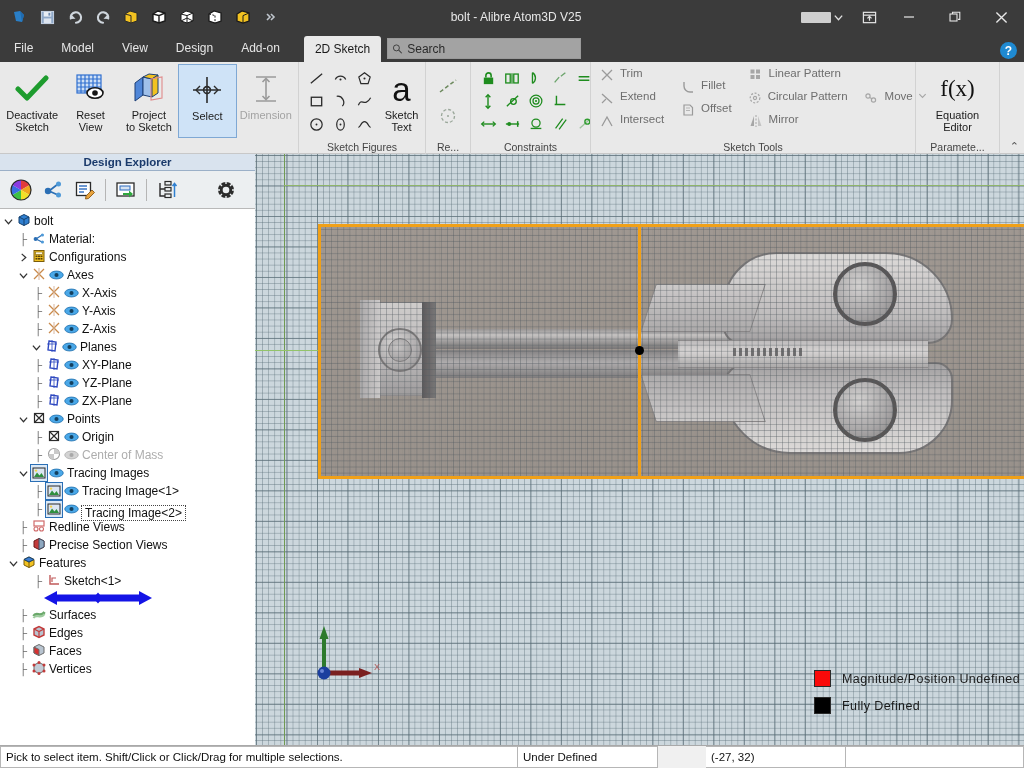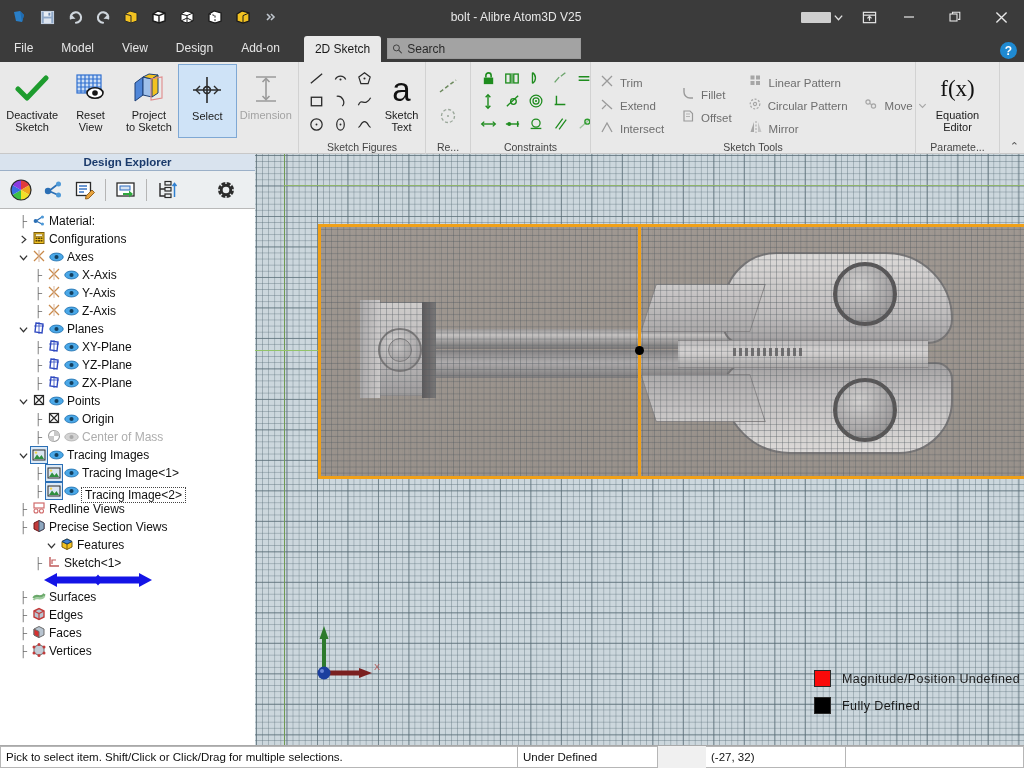--- a/index.html
+++ b/index.html
@@ -85,21 +85,21 @@
     font-size: 11px; color: #1b1b1b; text-align: center; line-height: 12px;
   }
   .bigbtn.sel { background: #cfe3f7; border: 1px solid #7fa8d4; }
   .bigbtn.dim { color: #a3a3a3; }
   .bigbtn .ic { height: 40px; display:flex; align-items:center; justify-content:center; }
   .smallgrid { display: grid; grid-auto-flow: column; gap: 1px 2px; }
   .sbtn {
     width: 22px; height: 22px; display: flex; align-items: center; justify-content: center;
   }
   .textbtn {
-    display: flex; align-items: flex-end; gap: 5px; font-size: 11.5px; color: #6e6e6e;
+    display: flex; align-items: flex-start; gap: 5px; font-size: 11.5px; color: #6e6e6e;
     height: 22px; padding: 0 4px; white-space: nowrap;
   }
   .textbtn .ic { width: 16px; height: 16px; display:flex; align-items:center; justify-content:center; }
   .collapse-caret {
     position: absolute; right: 5px; bottom: 0px; color: #555; font-size: 11px;
   }
 
   
   .body { flex: 1; display: flex; min-height: 0; background: #d4d0c8; }
 
@@ -697,20 +697,34 @@
               <circle cx="12" cy="12" r="8"></circle>
             </g>
             <circle cx="12" cy="12" r="3.3" fill="#eceff1"></circle>
             <g stroke="#eceff1" stroke-width="1.4">
               <path d="M12 2 L12 6 M12 18 L12 22 M2 12 L6 12 M18 12 L22 12 M5 5 L8 8 M16 16 L19 19 M19 5 L16 8 M8 16 L5 19"></path>
             </g>
           </svg>
         </div>
       </div>
       <div class="dx-tree">
+          <div class="node" style="padding-left: 2px;">
+            <span class="twisty">
+              <svg width="9" height="9" viewBox="0 0 10 10">
+                <path d="M1 3 L5 7.5 L9 3" fill="none" stroke="#333" stroke-width="1.4"></path>
+              </svg>
+            </span>
+            <span class="nic">
+              <span><svg width="14" height="14" viewBox="0 0 14 14">
+                  <path d="M2 4 L7 1.5 L12 4 L12 10 L7 12.5 L2 10 Z" fill="#2f7fd0" stroke="#14406e"></path>
+                  <path d="M2 4 L7 6.5 L12 4 M7 6.5 L7 12.5" fill="none" stroke="#14406e"></path>
+                </svg></span>
+            </span>
+            <span class="lbl">bolt</span>
+          </div>
           <div class="node" style="padding-left: 17px;">
             <span class="conn">├</span>
             <span class="nic">
               <span><svg width="14" height="14" viewBox="0 0 14 14">
                   <path d="M4 8 L10 4 M4 8 L10 11" stroke="#2b6fb5" stroke-width="1.2"></path>
                   <circle cx="3.6" cy="8" r="2" fill="#2b6fb5"></circle>
                   <circle cx="10.4" cy="4" r="1.6" fill="#4f9ad8"></circle>
                   <circle cx="10.4" cy="11" r="1.6" fill="#4f9ad8"></circle>
                 </svg></span>
             </span>
@@ -799,148 +813,148 @@
                 </svg></span>
             </span>
             <span class="eye">
               <svg width="15" height="10" viewBox="0 0 16 10">
                 <ellipse cx="8" cy="5" rx="7.2" ry="4.2" fill="#4aa8e8" stroke="#1f6fae" stroke-width=".9"></ellipse>
                 <circle cx="8" cy="5" r="2.2" fill="#14405f"></circle>
               </svg>
             </span>
             <span class="lbl">Z-Axis</span>
           </div>
+          <div class="node" style="padding-left: 30px;">
+            <span class="twisty">
+              <svg width="9" height="9" viewBox="0 0 10 10">
+                <path d="M1 3 L5 7.5 L9 3" fill="none" stroke="#333" stroke-width="1.4"></path>
+              </svg>
+            </span>
+            <span class="nic">
+              <span><svg width="14" height="14" viewBox="0 0 14 14">
+                  <path d="M4 2 L11 3 L10 12 L3 11 Z" fill="none" stroke="#2f49c0" stroke-width="1.4"></path>
+                  <path d="M2 5 H12 M7 1 V13" stroke="#2f49c0" stroke-width=".8"></path>
+                </svg></span>
+            </span>
+            <span class="eye">
+              <svg width="15" height="10" viewBox="0 0 16 10">
+                <ellipse cx="8" cy="5" rx="7.2" ry="4.2" fill="#4aa8e8" stroke="#1f6fae" stroke-width=".9"></ellipse>
+                <circle cx="8" cy="5" r="2.2" fill="#14405f"></circle>
+              </svg>
+            </span>
+            <span class="lbl">Planes</span>
+          </div>
+          <div class="node" style="padding-left: 32px;">
+            <span class="conn">├</span>
+            <span class="nic">
+              <span><svg width="14" height="14" viewBox="0 0 14 14">
+                  <path d="M4 2 L11 3 L10 12 L3 11 Z" fill="none" stroke="#2f49c0" stroke-width="1.4"></path>
+                  <path d="M2 5 H12 M7 1 V13" stroke="#2f49c0" stroke-width=".8"></path>
+                </svg></span>
+            </span>
+            <span class="eye">
+              <svg width="15" height="10" viewBox="0 0 16 10">
+                <ellipse cx="8" cy="5" rx="7.2" ry="4.2" fill="#4aa8e8" stroke="#1f6fae" stroke-width=".9"></ellipse>
+                <circle cx="8" cy="5" r="2.2" fill="#14405f"></circle>
+              </svg>
+            </span>
+            <span class="lbl">XY-Plane</span>
+          </div>
+          <div class="node" style="padding-left: 32px;">
+            <span class="conn">├</span>
+            <span class="nic">
+              <span><svg width="14" height="14" viewBox="0 0 14 14">
+                  <path d="M4 2 L11 3 L10 12 L3 11 Z" fill="none" stroke="#2f49c0" stroke-width="1.4"></path>
+                  <path d="M2 5 H12 M7 1 V13" stroke="#2f49c0" stroke-width=".8"></path>
+                </svg></span>
+            </span>
+            <span class="eye">
+              <svg width="15" height="10" viewBox="0 0 16 10">
+                <ellipse cx="8" cy="5" rx="7.2" ry="4.2" fill="#4aa8e8" stroke="#1f6fae" stroke-width=".9"></ellipse>
+                <circle cx="8" cy="5" r="2.2" fill="#14405f"></circle>
+              </svg>
+            </span>
+            <span class="lbl">YZ-Plane</span>
+          </div>
+          <div class="node" style="padding-left: 32px;">
+            <span class="conn">├</span>
+            <span class="nic">
+              <span><svg width="14" height="14" viewBox="0 0 14 14">
+                  <path d="M4 2 L11 3 L10 12 L3 11 Z" fill="none" stroke="#2f49c0" stroke-width="1.4"></path>
+                  <path d="M2 5 H12 M7 1 V13" stroke="#2f49c0" stroke-width=".8"></path>
+                </svg></span>
+            </span>
+            <span class="eye">
+              <svg width="15" height="10" viewBox="0 0 16 10">
+                <ellipse cx="8" cy="5" rx="7.2" ry="4.2" fill="#4aa8e8" stroke="#1f6fae" stroke-width=".9"></ellipse>
+                <circle cx="8" cy="5" r="2.2" fill="#14405f"></circle>
+              </svg>
+            </span>
+            <span class="lbl">ZX-Plane</span>
+          </div>
           <div class="node" style="padding-left: 17px;">
             <span class="twisty">
               <svg width="9" height="9" viewBox="0 0 10 10">
                 <path d="M1 3 L5 7.5 L9 3" fill="none" stroke="#333" stroke-width="1.4"></path>
               </svg>
             </span>
             <span class="nic">
               <span><svg width="14" height="14" viewBox="0 0 14 14">
-                  <path d="M4 2 L11 3 L10 12 L3 11 Z" fill="none" stroke="#2f49c0" stroke-width="1.4"></path>
-                  <path d="M2 5 H12 M7 1 V13" stroke="#2f49c0" stroke-width=".8"></path>
+                  <rect x="2.5" y="2.5" width="9" height="9" fill="none" stroke="#2b2b2b" stroke-width="1.2"></rect>
+                  <path d="M2.5 2.5 L11.5 11.5 M11.5 2.5 L2.5 11.5" stroke="#2b2b2b" stroke-width="1.2"></path>
                 </svg></span>
             </span>
             <span class="eye">
               <svg width="15" height="10" viewBox="0 0 16 10">
                 <ellipse cx="8" cy="5" rx="7.2" ry="4.2" fill="#4aa8e8" stroke="#1f6fae" stroke-width=".9"></ellipse>
                 <circle cx="8" cy="5" r="2.2" fill="#14405f"></circle>
               </svg>
             </span>
-            <span class="lbl">Planes</span>
+            <span class="lbl">Points</span>
           </div>
           <div class="node" style="padding-left: 32px;">
             <span class="conn">├</span>
             <span class="nic">
               <span><svg width="14" height="14" viewBox="0 0 14 14">
-                  <path d="M4 2 L11 3 L10 12 L3 11 Z" fill="none" stroke="#2f49c0" stroke-width="1.4"></path>
-                  <path d="M2 5 H12 M7 1 V13" stroke="#2f49c0" stroke-width=".8"></path>
+                  <rect x="2.5" y="2.5" width="9" height="9" fill="none" stroke="#2b2b2b" stroke-width="1.2"></rect>
+                  <path d="M2.5 2.5 L11.5 11.5 M11.5 2.5 L2.5 11.5" stroke="#2b2b2b" stroke-width="1.2"></path>
                 </svg></span>
             </span>
             <span class="eye">
               <svg width="15" height="10" viewBox="0 0 16 10">
                 <ellipse cx="8" cy="5" rx="7.2" ry="4.2" fill="#4aa8e8" stroke="#1f6fae" stroke-width=".9"></ellipse>
                 <circle cx="8" cy="5" r="2.2" fill="#14405f"></circle>
               </svg>
             </span>
-            <span class="lbl">XY-Plane</span>
-          </div>
-          <div class="node" style="padding-left: 32px;">
-            <span class="conn">├</span>
-            <span class="nic">
-              <span><svg width="14" height="14" viewBox="0 0 14 14">
-                  <path d="M4 2 L11 3 L10 12 L3 11 Z" fill="none" stroke="#2f49c0" stroke-width="1.4"></path>
-                  <path d="M2 5 H12 M7 1 V13" stroke="#2f49c0" stroke-width=".8"></path>
-                </svg></span>
-            </span>
-            <span class="eye">
-              <svg width="15" height="10" viewBox="0 0 16 10">
-                <ellipse cx="8" cy="5" rx="7.2" ry="4.2" fill="#4aa8e8" stroke="#1f6fae" stroke-width=".9"></ellipse>
-                <circle cx="8" cy="5" r="2.2" fill="#14405f"></circle>
-              </svg>
-            </span>
-            <span class="lbl">YZ-Plane</span>
-          </div>
-          <div class="node" style="padding-left: 32px;">
-            <span class="conn">├</span>
-            <span class="nic">
-              <span><svg width="14" height="14" viewBox="0 0 14 14">
-                  <path d="M4 2 L11 3 L10 12 L3 11 Z" fill="none" stroke="#2f49c0" stroke-width="1.4"></path>
-                  <path d="M2 5 H12 M7 1 V13" stroke="#2f49c0" stroke-width=".8"></path>
-                </svg></span>
-            </span>
-            <span class="eye">
-              <svg width="15" height="10" viewBox="0 0 16 10">
-                <ellipse cx="8" cy="5" rx="7.2" ry="4.2" fill="#4aa8e8" stroke="#1f6fae" stroke-width=".9"></ellipse>
-                <circle cx="8" cy="5" r="2.2" fill="#14405f"></circle>
-              </svg>
-            </span>
-            <span class="lbl">ZX-Plane</span>
+            <span class="lbl">Origin</span>
+          </div>
+          <div class="node dimmed" style="padding-left: 32px;">
+            <span class="conn">├</span>
+            <span class="nic">
+              <span><svg width="14" height="14" viewBox="0 0 14 14">
+                  <circle cx="7" cy="7" r="5.5" fill="#fff" stroke="#9a9a9a" stroke-width="1.1"></circle>
+                  <path d="M7 7 L7 1.5 A5.5 5.5 0 0 1 12.5 7 Z" fill="#c9c9c9"></path>
+                  <path d="M7 7 L7 12.5 A5.5 5.5 0 0 1 1.5 7 Z" fill="#c9c9c9"></path>
+                </svg></span>
+            </span>
+            <span class="eye">
+              <svg width="15" height="10" viewBox="0 0 16 10">
+                <ellipse cx="8" cy="5" rx="7.2" ry="4.2" fill="#d3d3d3" stroke="#b0b0b0" stroke-width=".9"></ellipse>
+                <circle cx="8" cy="5" r="2.2" fill="#a8a8a8"></circle>
+              </svg>
+            </span>
+            <span class="lbl">Center of Mass</span>
           </div>
           <div class="node" style="padding-left: 17px;">
             <span class="twisty">
               <svg width="9" height="9" viewBox="0 0 10 10">
                 <path d="M1 3 L5 7.5 L9 3" fill="none" stroke="#333" stroke-width="1.4"></path>
               </svg>
             </span>
             <span class="nic">
-              <span><svg width="14" height="14" viewBox="0 0 14 14">
-                  <rect x="2.5" y="2.5" width="9" height="9" fill="none" stroke="#2b2b2b" stroke-width="1.2"></rect>
-                  <path d="M2.5 2.5 L11.5 11.5 M11.5 2.5 L2.5 11.5" stroke="#2b2b2b" stroke-width="1.2"></path>
-                </svg></span>
-            </span>
-            <span class="eye">
-              <svg width="15" height="10" viewBox="0 0 16 10">
-                <ellipse cx="8" cy="5" rx="7.2" ry="4.2" fill="#4aa8e8" stroke="#1f6fae" stroke-width=".9"></ellipse>
-                <circle cx="8" cy="5" r="2.2" fill="#14405f"></circle>
-              </svg>
-            </span>
-            <span class="lbl">Points</span>
-          </div>
-          <div class="node" style="padding-left: 32px;">
-            <span class="conn">├</span>
-            <span class="nic">
-              <span><svg width="14" height="14" viewBox="0 0 14 14">
-                  <rect x="2.5" y="2.5" width="9" height="9" fill="none" stroke="#2b2b2b" stroke-width="1.2"></rect>
-                  <path d="M2.5 2.5 L11.5 11.5 M11.5 2.5 L2.5 11.5" stroke="#2b2b2b" stroke-width="1.2"></path>
-                </svg></span>
-            </span>
-            <span class="eye">
-              <svg width="15" height="10" viewBox="0 0 16 10">
-                <ellipse cx="8" cy="5" rx="7.2" ry="4.2" fill="#4aa8e8" stroke="#1f6fae" stroke-width=".9"></ellipse>
-                <circle cx="8" cy="5" r="2.2" fill="#14405f"></circle>
-              </svg>
-            </span>
-            <span class="lbl">Origin</span>
-          </div>
-          <div class="node dimmed" style="padding-left: 32px;">
-            <span class="conn">├</span>
-            <span class="nic">
-              <span><svg width="14" height="14" viewBox="0 0 14 14">
-                  <circle cx="7" cy="7" r="5.5" fill="#fff" stroke="#9a9a9a" stroke-width="1.1"></circle>
-                  <path d="M7 7 L7 1.5 A5.5 5.5 0 0 1 12.5 7 Z" fill="#c9c9c9"></path>
-                  <path d="M7 7 L7 12.5 A5.5 5.5 0 0 1 1.5 7 Z" fill="#c9c9c9"></path>
-                </svg></span>
-            </span>
-            <span class="eye">
-              <svg width="15" height="10" viewBox="0 0 16 10">
-                <ellipse cx="8" cy="5" rx="7.2" ry="4.2" fill="#d3d3d3" stroke="#b0b0b0" stroke-width=".9"></ellipse>
-                <circle cx="8" cy="5" r="2.2" fill="#a8a8a8"></circle>
-              </svg>
-            </span>
-            <span class="lbl">Center of Mass</span>
-          </div>
-          <div class="node" style="padding-left: 17px;">
-            <span class="twisty">
-              <svg width="9" height="9" viewBox="0 0 10 10">
-                <path d="M1 3 L5 7.5 L9 3" fill="none" stroke="#333" stroke-width="1.4"></path>
-              </svg>
-            </span>
-            <span class="nic">
               <span style="border:1px solid #2b6fb5;background:#dbe9f7;line-height:0;padding:1px;"><svg width="14" height="14" viewBox="0 0 14 14">
                   <rect x="1" y="2" width="12" height="10" fill="#dce6f2" stroke="#2b2b2b" stroke-width="1"></rect>
                   <path d="M2 11 L5 6.5 L7.5 9.5 L9.5 7 L12 11 Z" fill="#2f8f3f"></path>
                   <circle cx="4" cy="4.6" r="1.2" fill="#f2d24b"></circle>
                 </svg></span>
             </span>
             <span class="eye">
               <svg width="15" height="10" viewBox="0 0 16 10">
                 <ellipse cx="8" cy="5" rx="7.2" ry="4.2" fill="#4aa8e8" stroke="#1f6fae" stroke-width=".9"></ellipse>
                 <circle cx="8" cy="5" r="2.2" fill="#14405f"></circle>
@@ -996,21 +1010,21 @@
           <div class="node" style="padding-left: 17px;">
             <span class="conn">├</span>
             <span class="nic">
               <span><svg width="14" height="14" viewBox="0 0 14 14">
                   <path d="M2 4 L7 1.5 L12 4 L12 10 L7 12.5 L2 10 Z" fill="#c23b3b" stroke="#6d1a1a"></path>
                   <path d="M7 1.5 L7 12.5 L12 10 L12 4 Z" fill="#8fa8c0" stroke="#3f5166"></path>
                 </svg></span>
             </span>
             <span class="lbl">Precise Section Views</span>
           </div>
-          <div class="node" style="padding-left: 17px; margin-left: 28px;">
+          <div class="node" style="padding-left: 7px;">
             <span class="twisty">
               <svg width="9" height="9" viewBox="0 0 10 10">
                 <path d="M1 3 L5 7.5 L9 3" fill="none" stroke="#333" stroke-width="1.4"></path>
               </svg>
             </span>
             <span class="nic">
               <span><svg width="14" height="14" viewBox="0 0 14 14">
                   <path d="M2 4.5 L7 2 L12 4.5 L12 10 L7 12.5 L2 10 Z" fill="#f2c221" stroke="#7a5c0a"></path>
                   <path d="M2 4.5 L7 7 L12 4.5 M7 7 V12.5" fill="none" stroke="#7a5c0a"></path>
                   <path d="M2 4.5 L7 2 L12 4.5 L7 7 Z" fill="#3f7fd0" stroke="#14406e"></path>

